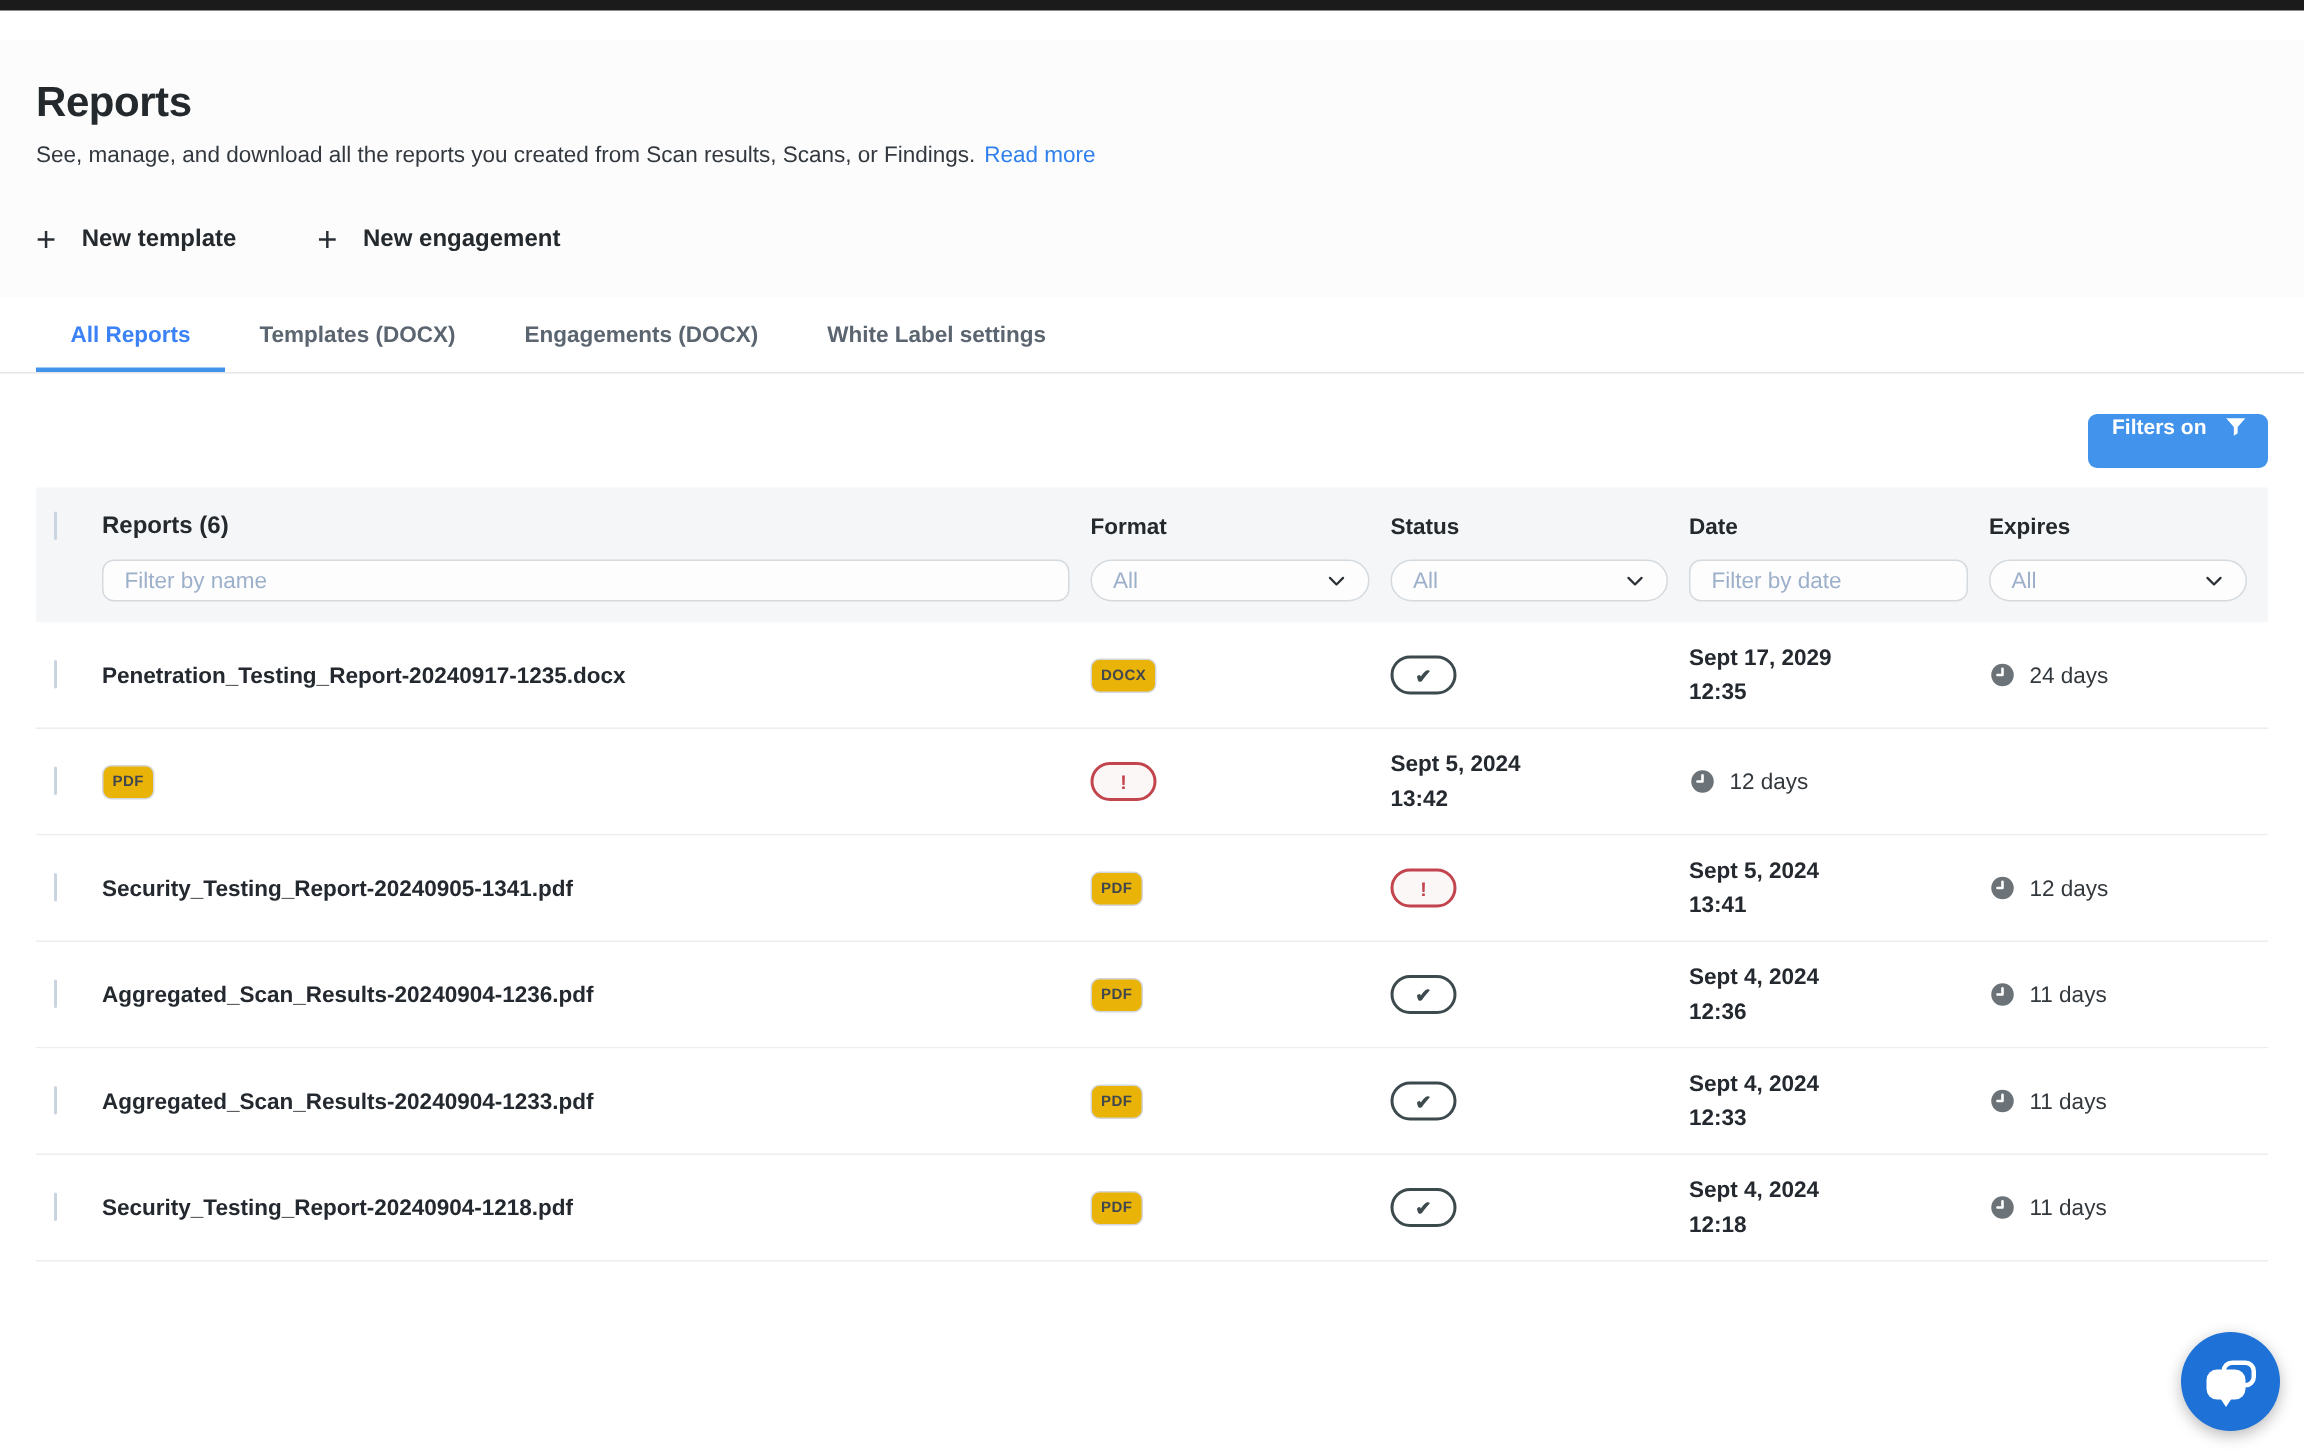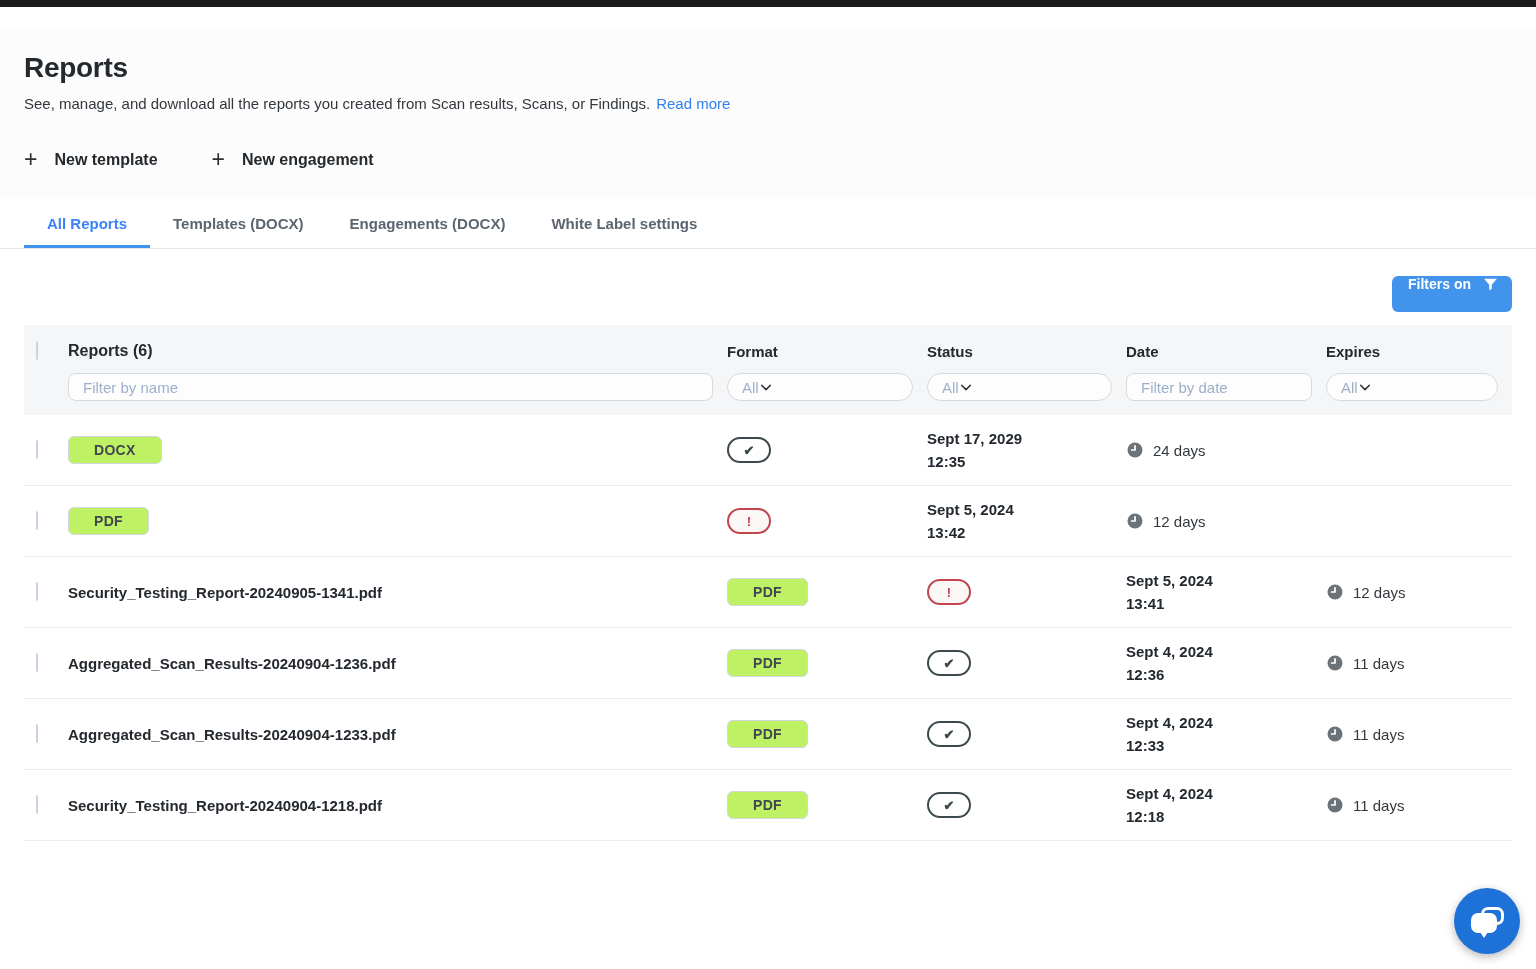--- a/index.html
+++ b/index.html
@@ -59,30 +59,30 @@
     background: #fff; margin-left: 12px; cursor: pointer;
   }
   .filter-cells { padding-bottom: 14px; align-items: start; }
   .filter-input, .filter-select {
     height: 28px; border: 1px solid #d5dade; border-radius: 8px; background: #fdfdfe;
     font-family: inherit; font-size: 15px; width: calc(100% - 14px); padding: 0 14px;
   }
   .filter-input { color: #32383e; }
   .filter-input::placeholder { color: #9db0ca; opacity: 1; }
   .filter-select {
-    display: flex; align-items: center; cursor: pointer; border-radius: 19px;
+    display: flex; align-items: center; justify-content: space-between; cursor: pointer; border-radius: 19px;
   }
   .select-value { color: #9db0ca; }
   .chev svg { display: block; }
 
   .data-row { height: 71px; border-bottom: 1px solid #ededee; background: #fff; }
   .report-name { font-size: 15px; font-weight: 600; color: #24292f; cursor: pointer; }
   .format-badge {
-    display: inline-block; padding: 5px 25px; border: 1px solid #d3d7dc; border-radius: 6px;
-    font-size: 14px; font-weight: 700; color: #41474e; background: #bef264; letter-spacing: 0.3px;
+    display: inline-block; padding: 5px 6px; border: 1px solid #d3d7dc; border-radius: 6px;
+    font-size: 10px; font-weight: 700; color: #41474e; background: #eab308; letter-spacing: 0.3px;
   }
   .status-pill {
     width: 44px; height: 26px; border-radius: 14px;
     display: flex; align-items: center; justify-content: center;
     font-size: 13px; font-weight: 700; line-height: 1;
   }
   .status-pill.success { border: 2px solid #3d4a4d; color: #3d4a4d; background: #fff; }
   .status-pill.error { border: 2px solid #c2454e; color: #c2454e; background: #fcf7f7; }
   .date-cell { font-size: 15px; font-weight: 600; color: #24292f; line-height: 23px; }
   .expires-cell { display: flex; align-items: center; gap: 9px; font-size: 15px; color: #33383d; }
@@ -209,20 +209,21 @@
                 </svg>
               </span>
           </div>
         </div>
       </div>
     </div>
 
     <div>
   <div class="grid-row data-row">
     <div><span class="checkbox"></span></div>
+    <div class="report-name">Penetration_Testing_Report-20240917-1235.docx</div>
     <div><span class="format-badge">DOCX</span></div>
     <div>
             <span class="status-pill success">✔</span>
           </div>
     <div class="date-cell">
       <div>Sept 17, 2029</div>
       <div>12:35</div>
     </div>
     <div class="expires-cell">
       <span class="clock-icon">

